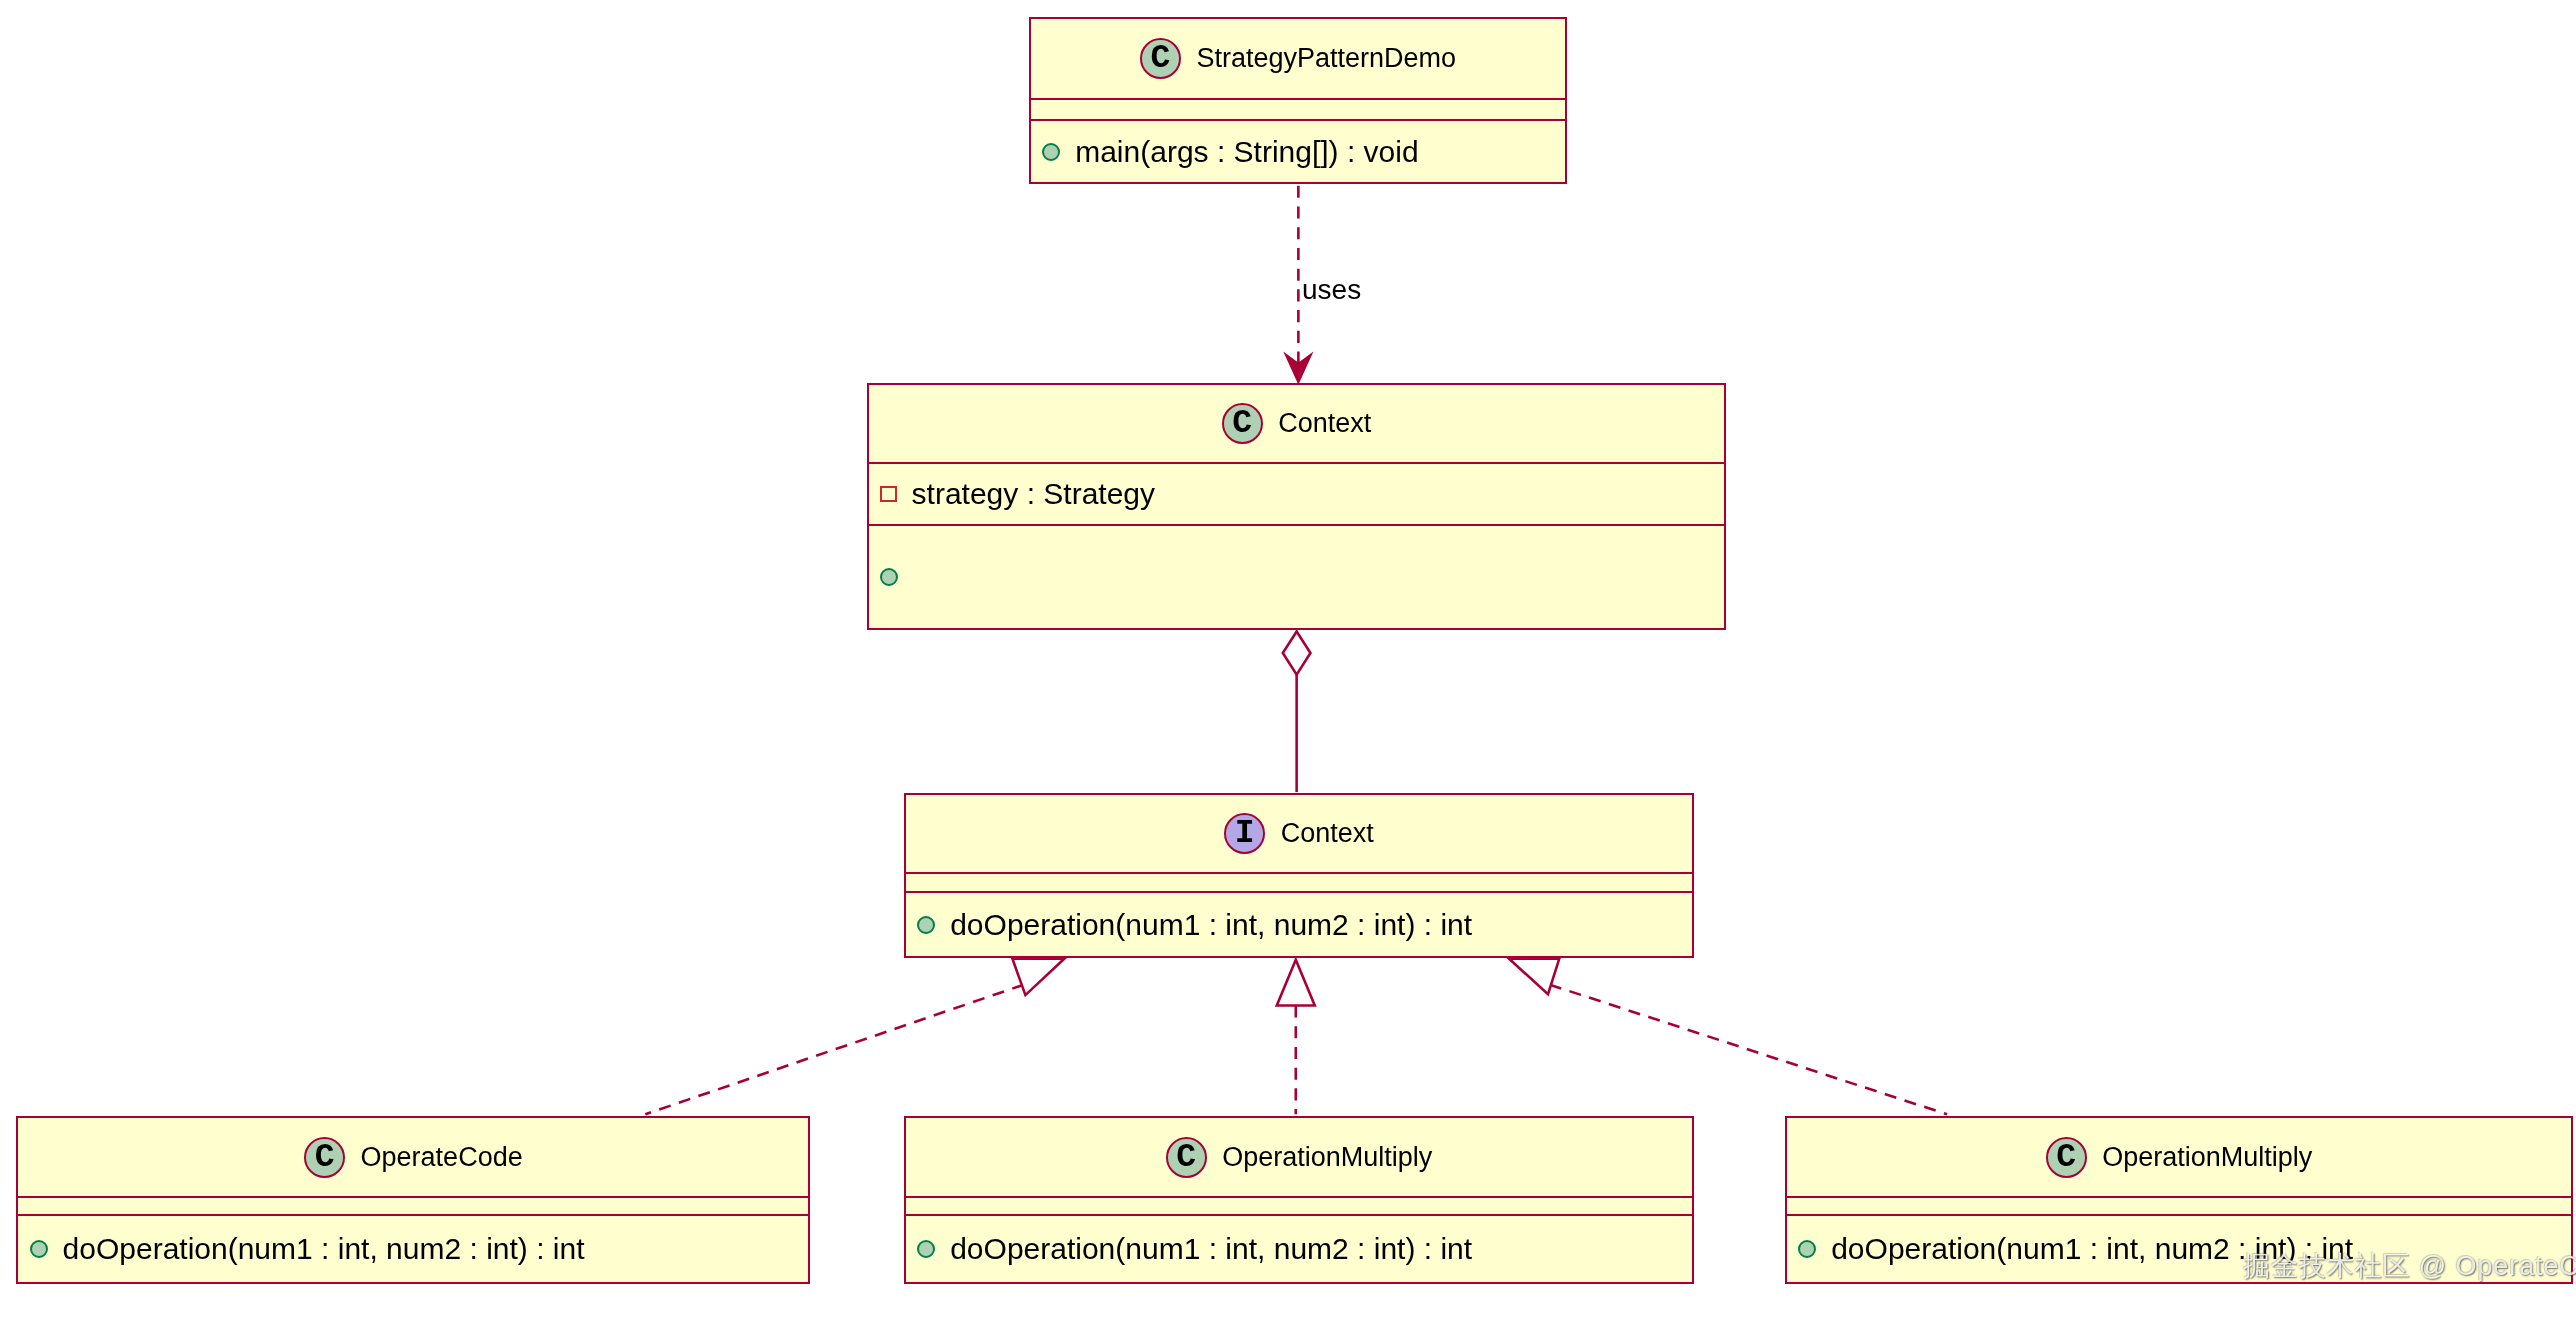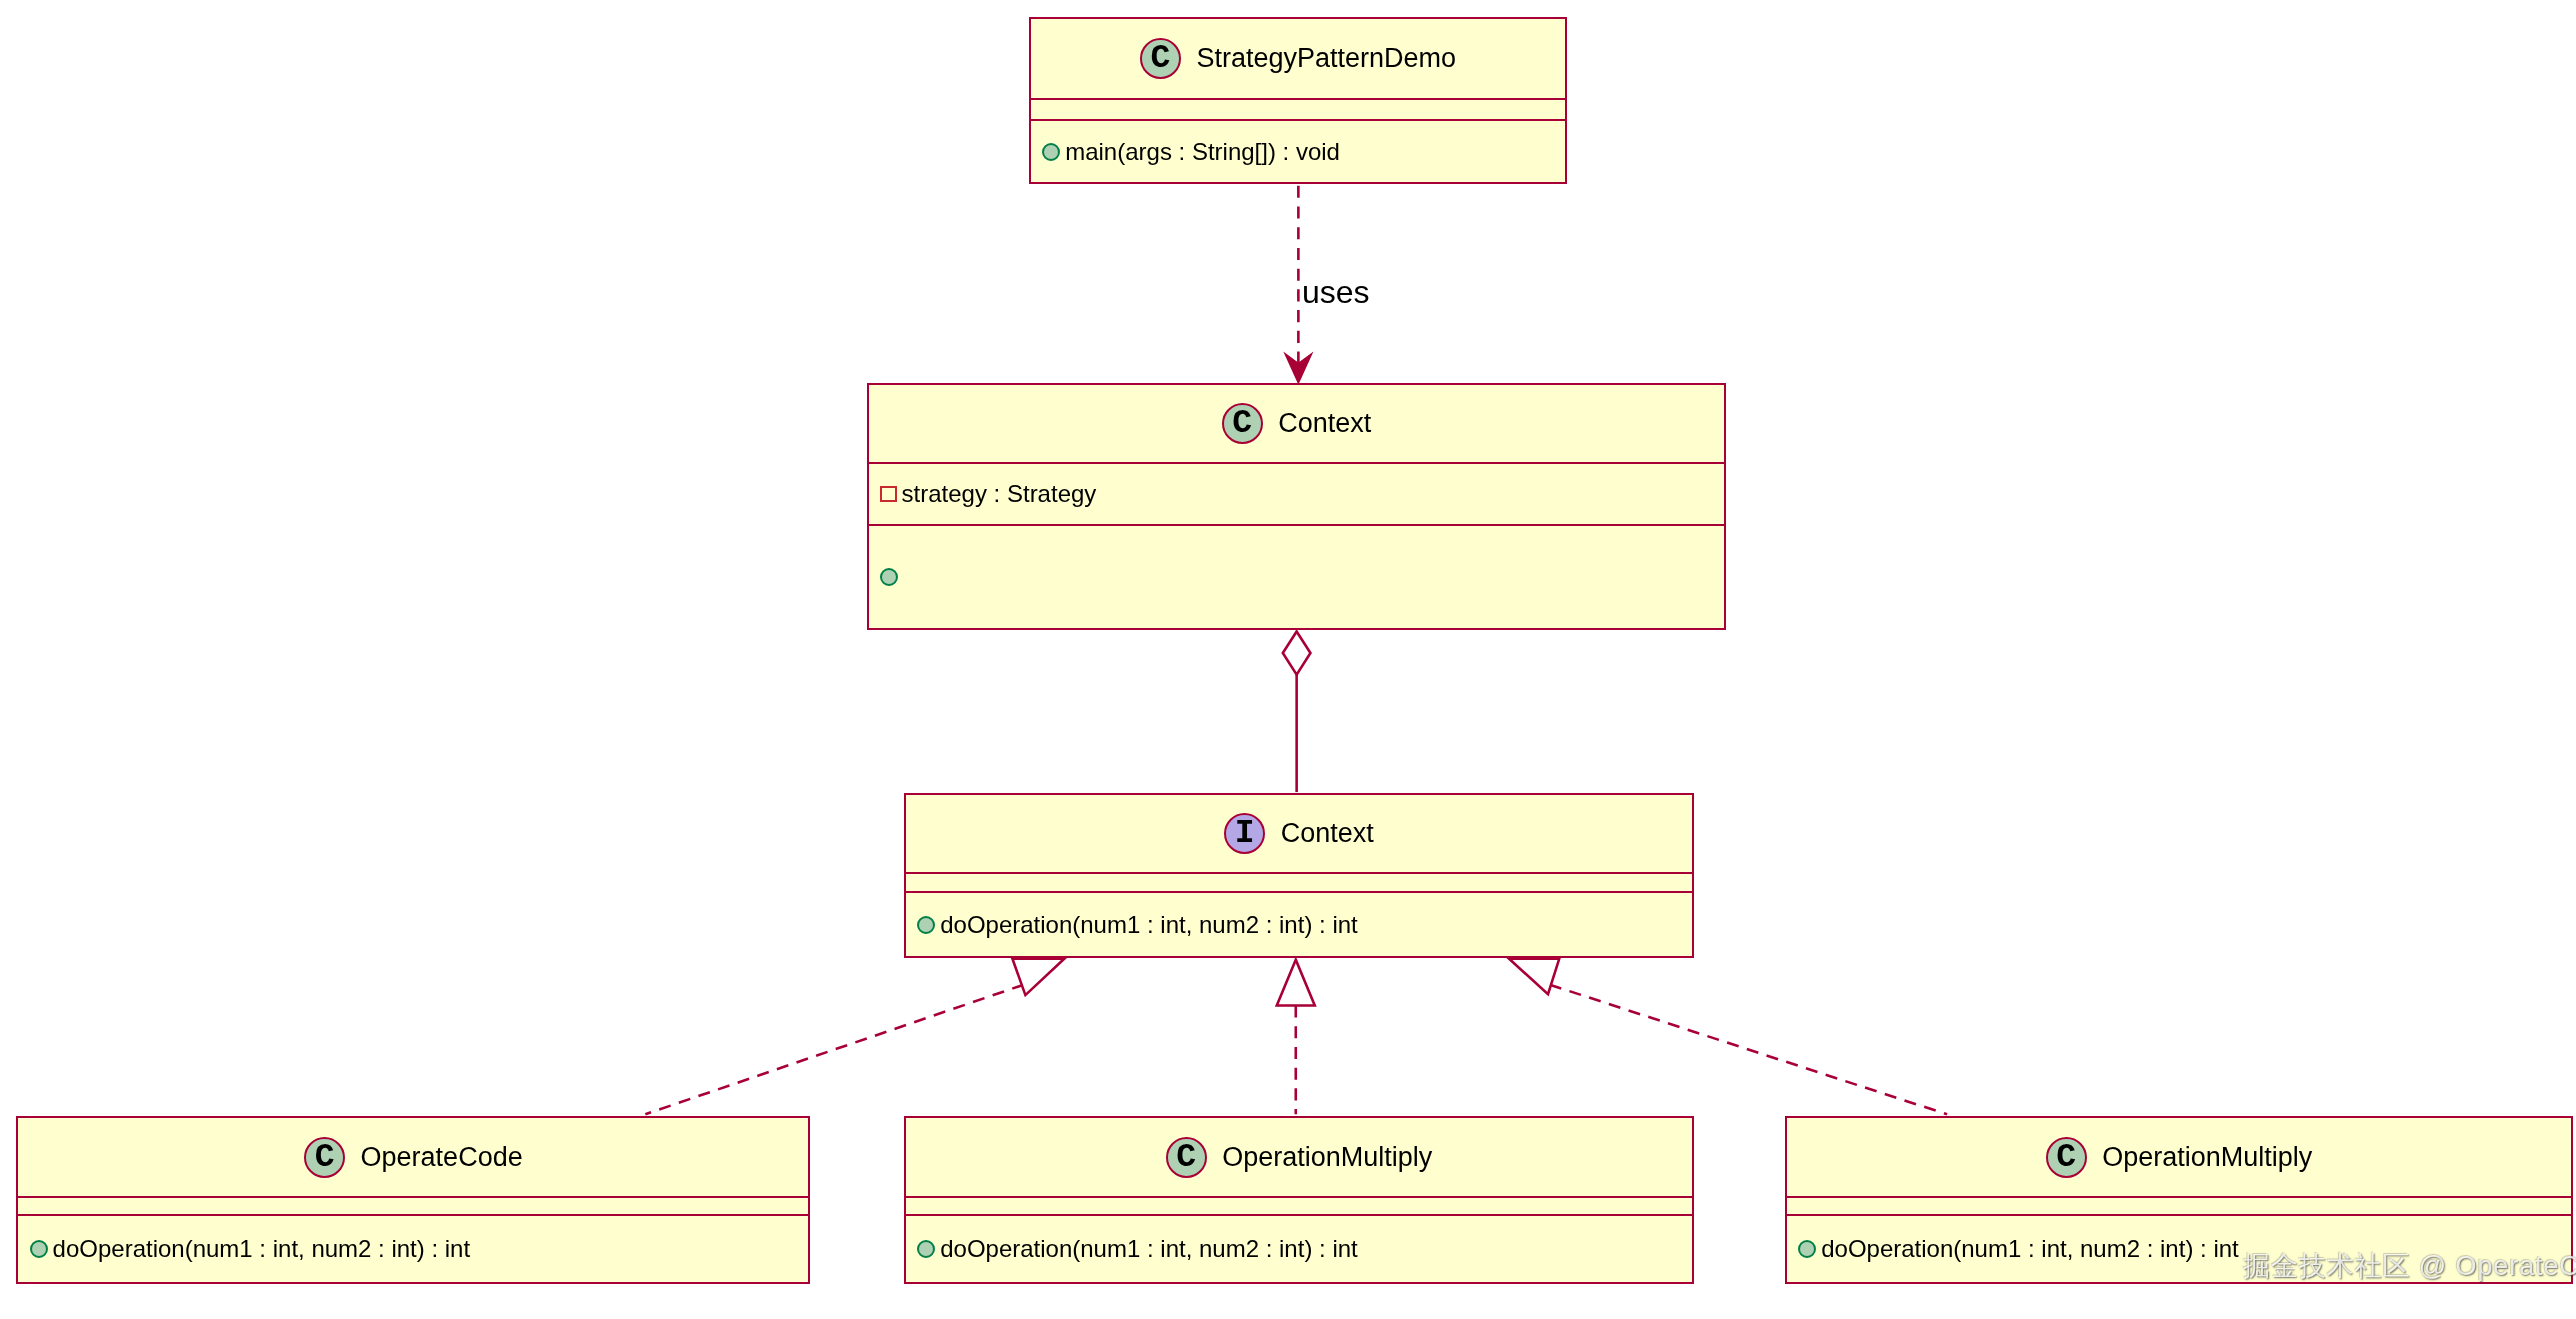--- a/index.html
+++ b/index.html
@@ -30,42 +30,42 @@
   .spot{
     width:41px;height:41px;border-radius:50%;
     border:2.6px solid var(--box-border,#a80036);
     display:flex;align-items:center;justify-content:center;
     font-family:"Liberation Mono",monospace;font-weight:bold;
     font-size:33px;line-height:1;box-sizing:border-box;
   }
   .spot-class{background:var(--class-spot-fill,#add1b2);}
   .spot-interface{background:var(--interface-spot-fill,#b4a7e5);}
   .member{
-    display:flex;align-items:center;gap:5px;
-    padding-left:11.2px;font-size:24px;line-height:1;height:47px;
+    display:flex;align-items:center;gap:15px;
+    padding-left:11.2px;font-size:30px;line-height:1;height:47px;
     white-space:nowrap;
   }
   .bullet-method{
     width:18px;height:18px;border-radius:50%;flex:0 0 auto;
     border:2.6px solid var(--method-bullet,#038048);
     background:var(--method-bullet-fill,#add1b2);box-sizing:border-box;
   }
   .bullet-field{
     width:16.4px;height:16.4px;flex:0 0 auto;
     border:2.6px solid var(--field-bullet,#c82930);
     background:transparent;box-sizing:border-box;
   }
   
   svg.edges{position:absolute;left:0;top:0;width:2576px;height:1319px;pointer-events:none;}
   .edge-line{stroke:var(--edge,#a80036);stroke-width:3;fill:none;}
   .edge-dashed{stroke-dasharray:14 10;}
   .edge-hollow{fill:#ffffff;stroke:var(--edge,#a80036);stroke-width:3;}
   .edge-solidhead{fill:var(--edge,#a80036);stroke:var(--edge,#a80036);stroke-width:2;}
   .edge-label{
-    position:absolute;font-size:32px;line-height:1;color:#000;white-space:nowrap;
+    position:absolute;font-size:28px;line-height:1;color:#000;white-space:nowrap;
   }
   
   .watermark{
     position:absolute;font-size:27px;line-height:1;white-space:nowrap;
     color:rgba(255,255,255,0.82);
     text-shadow:0.9px 0.9px 1.7px rgba(60,60,60,0.75), -0.9px -0.9px 0.9px rgba(120,120,120,0.35);
     z-index:10;letter-spacing:0.9px;
   }
 </style>
 </head>

